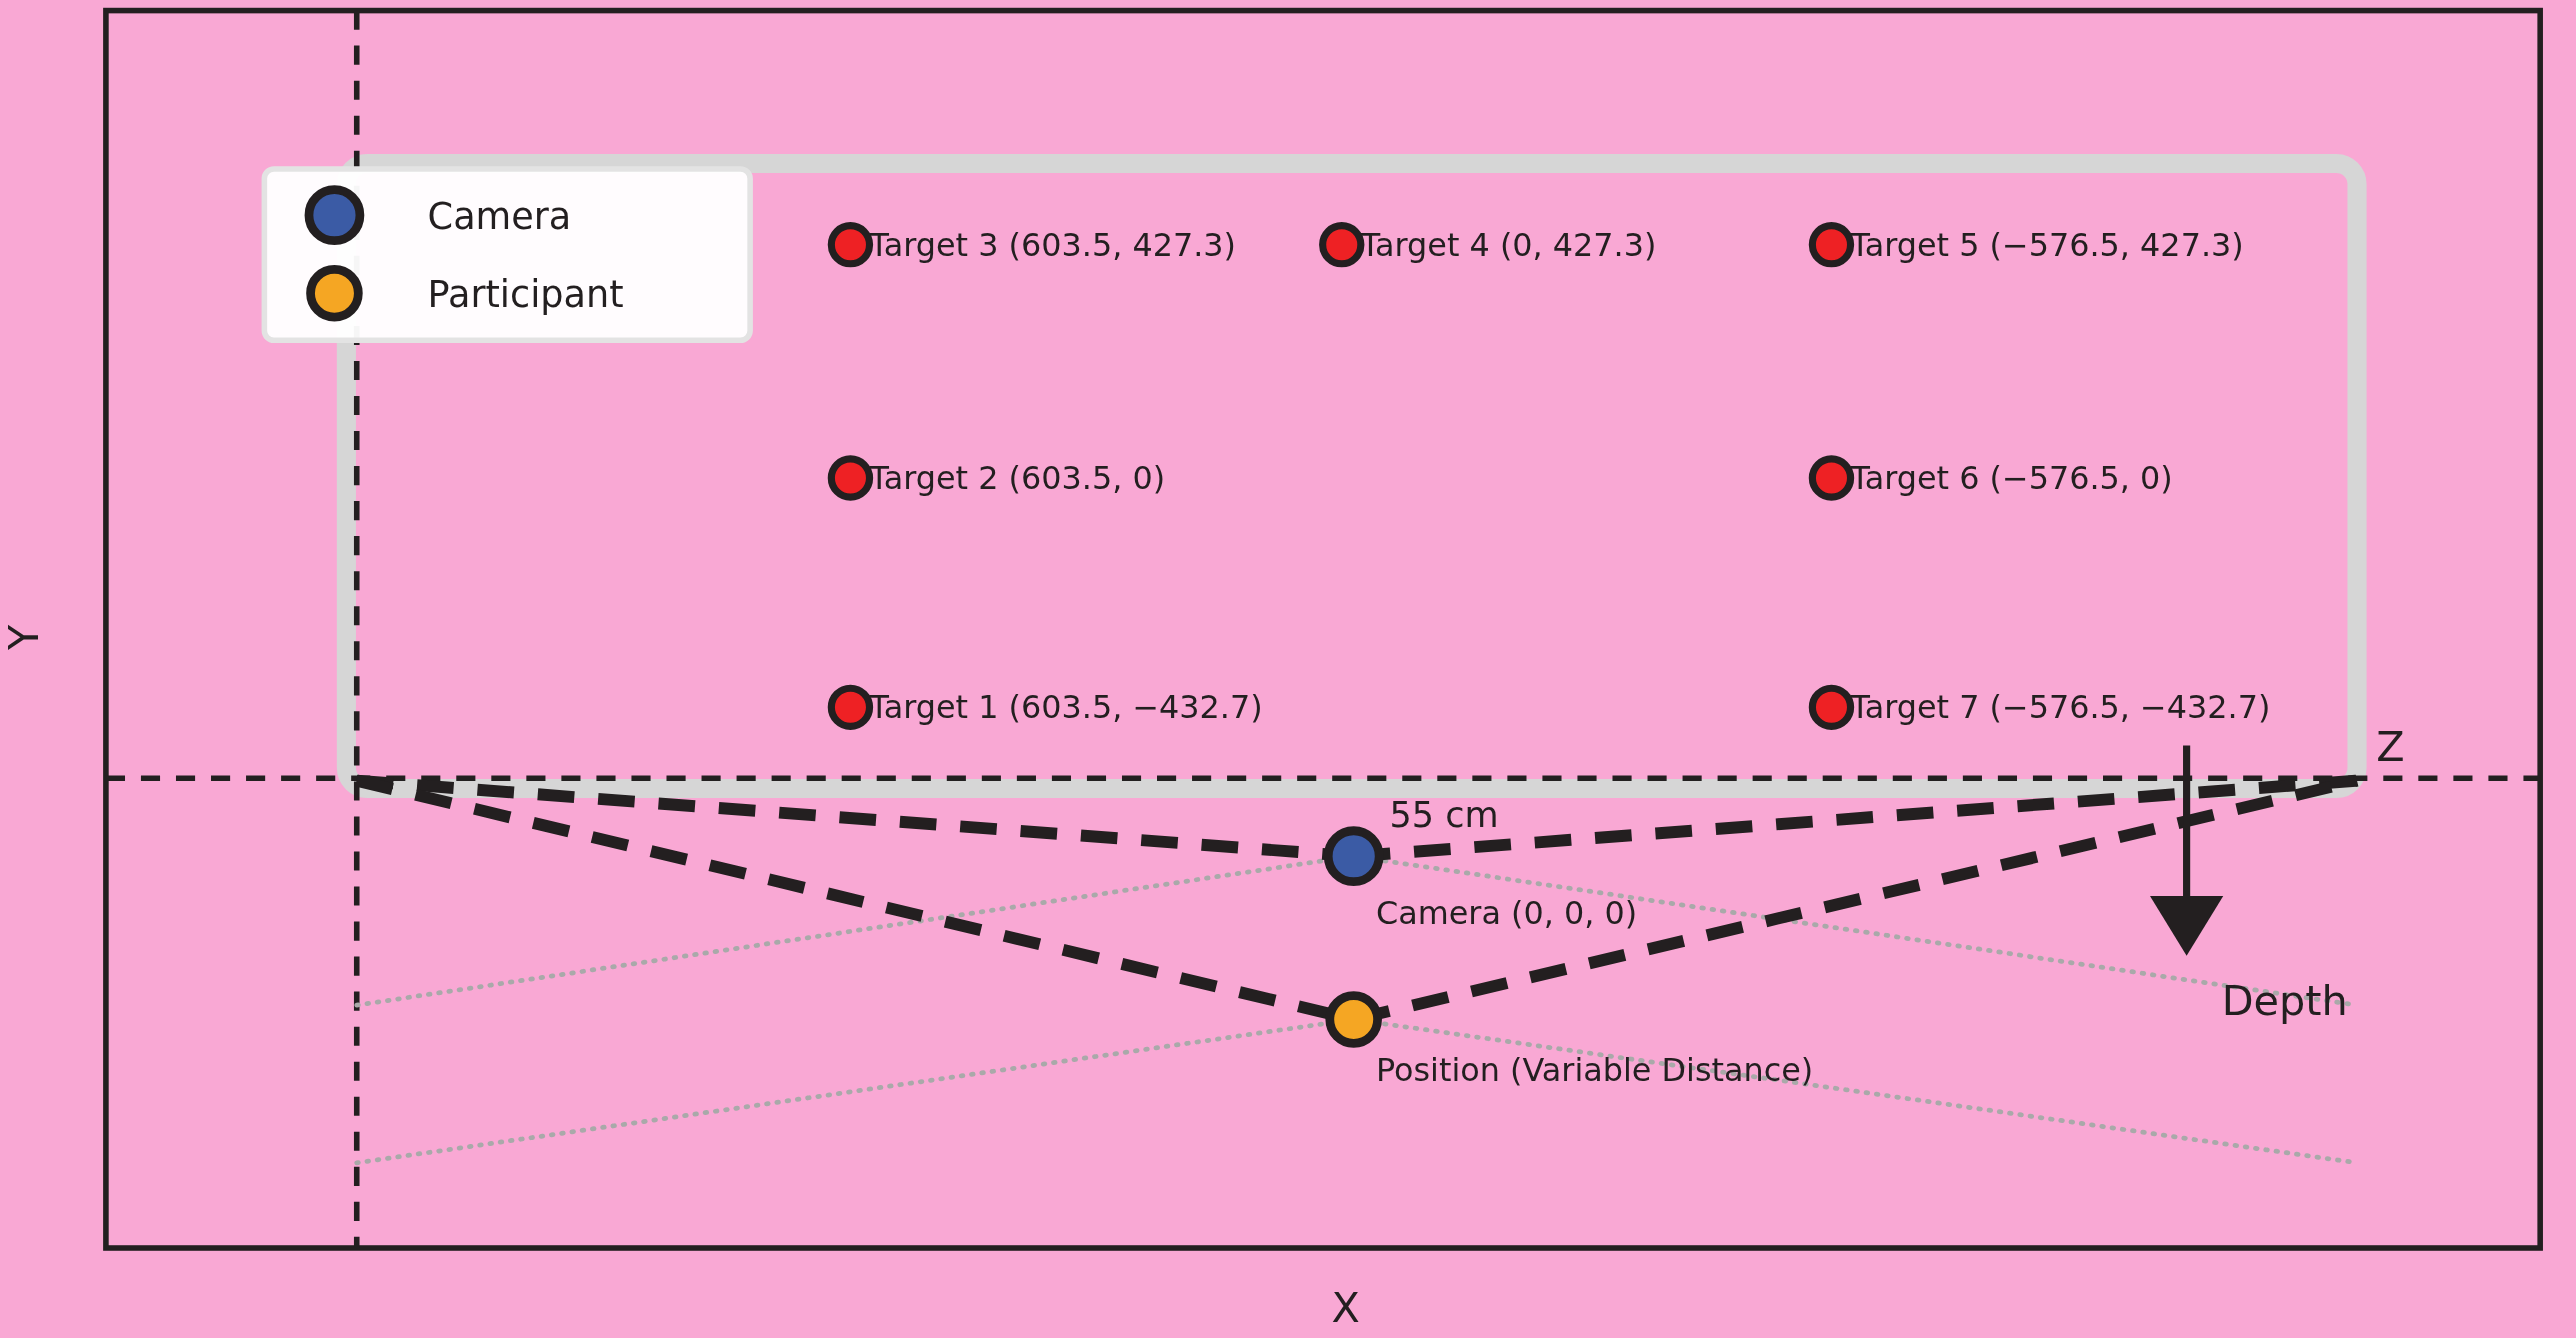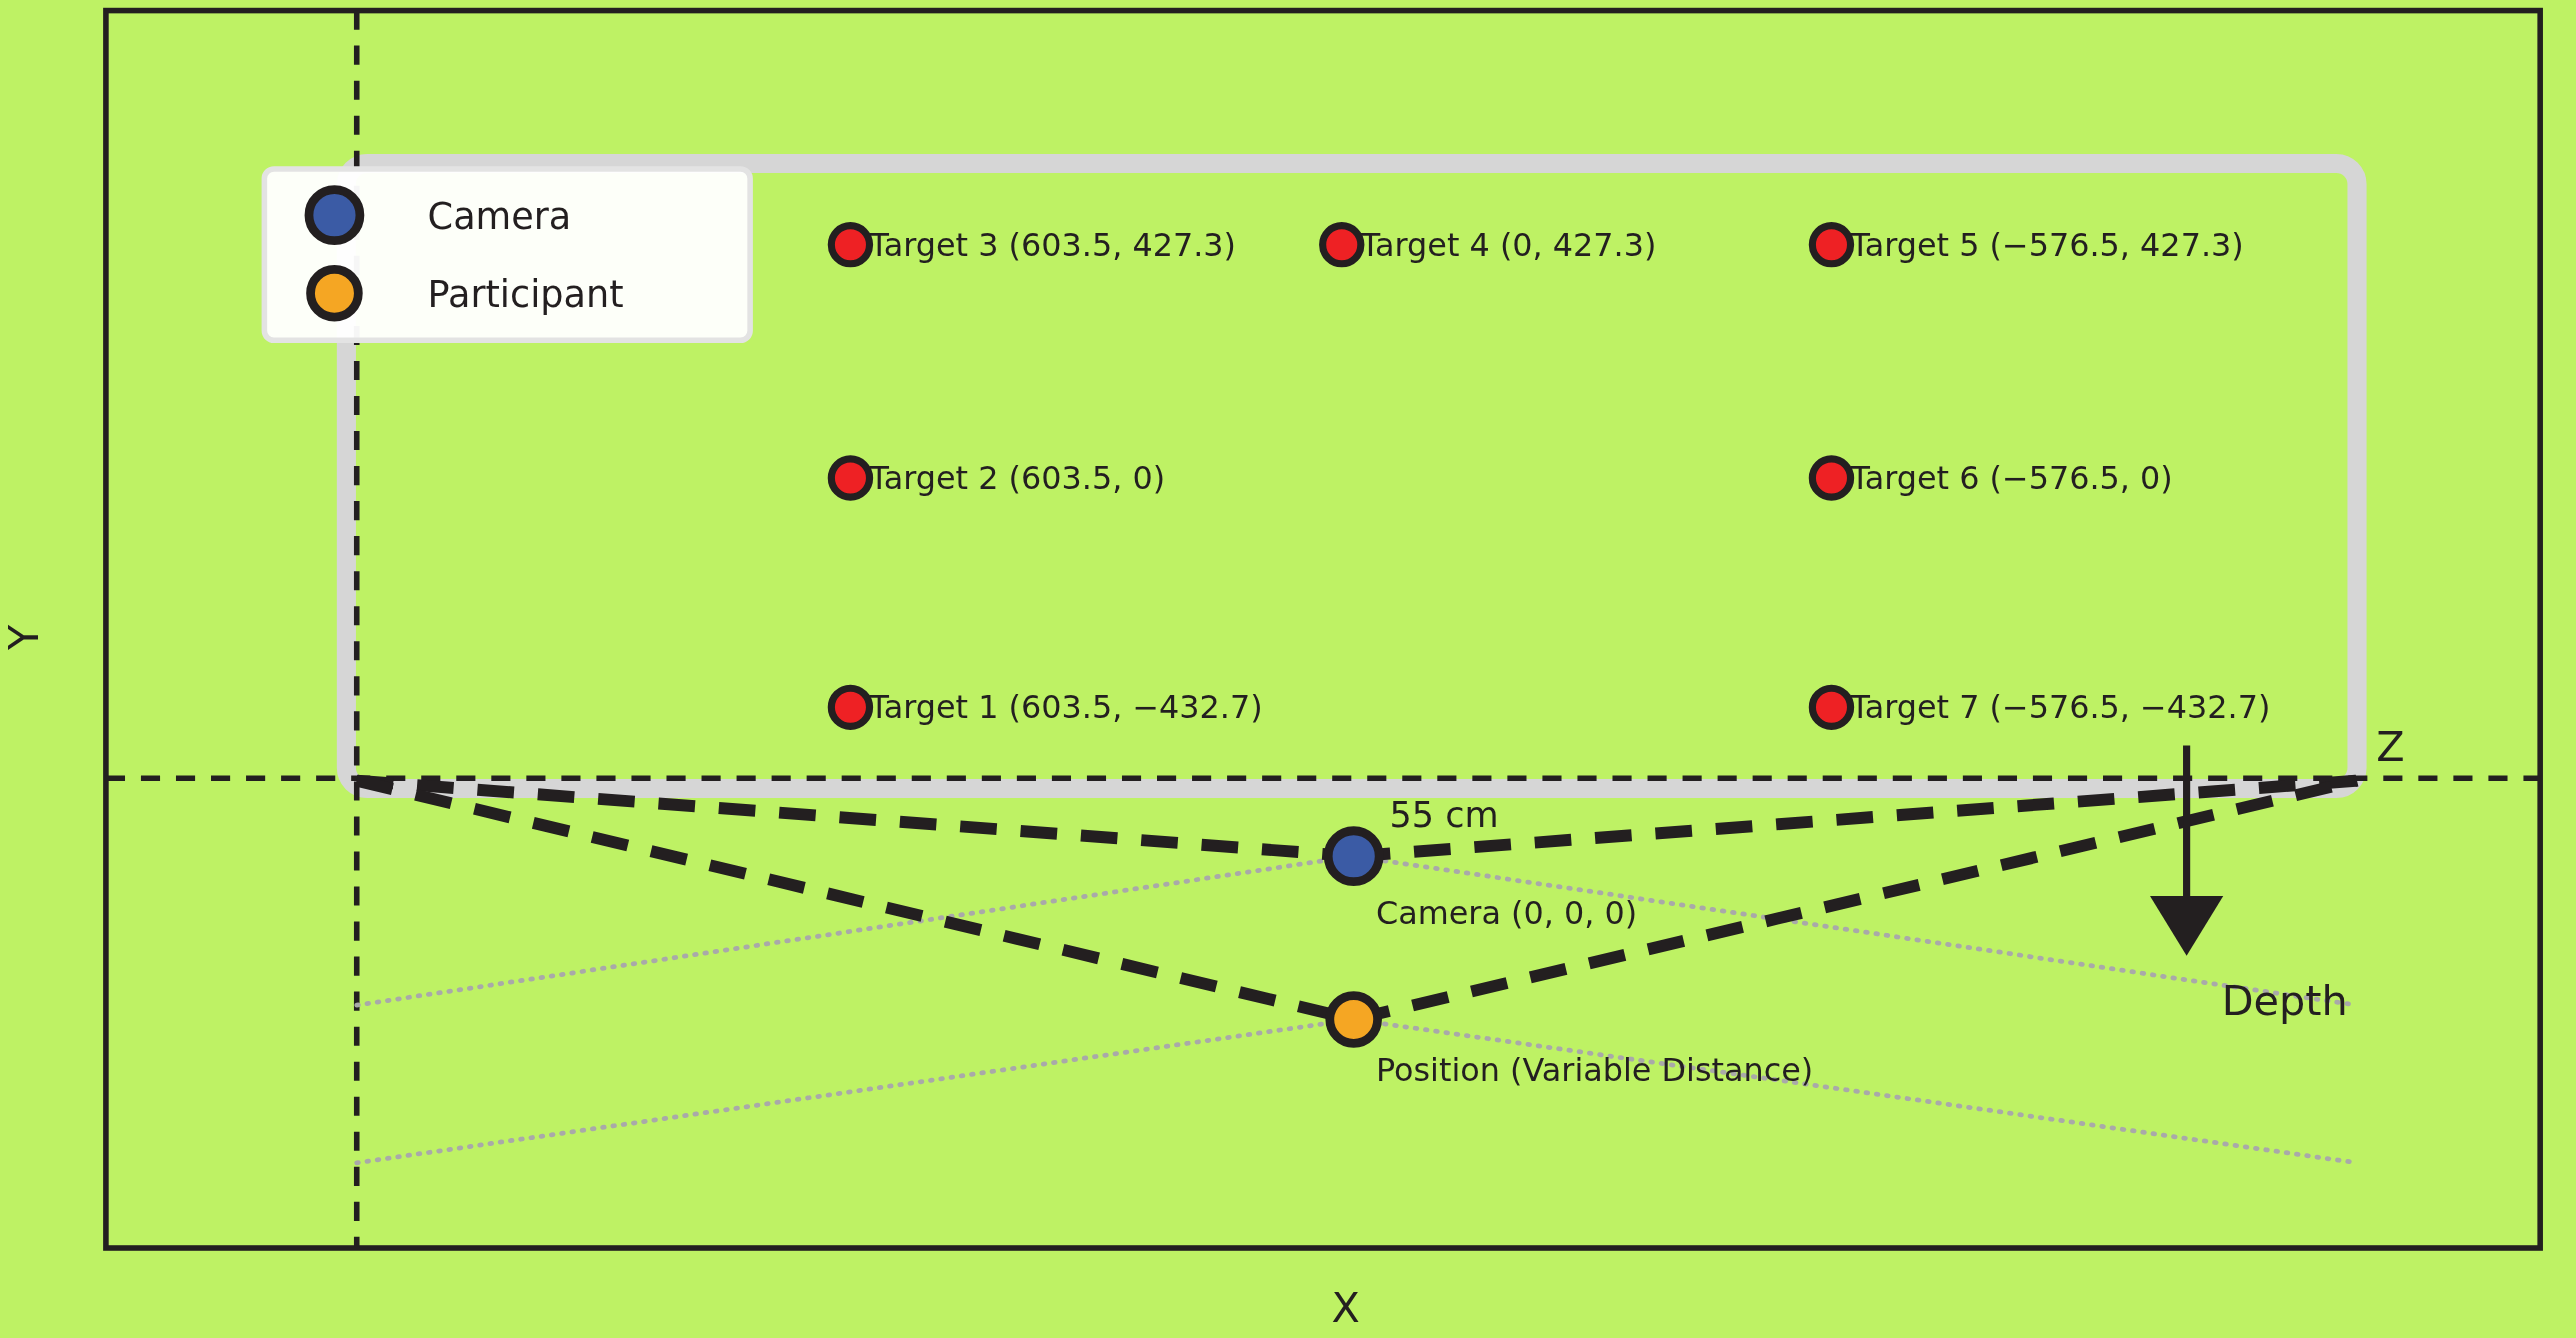--- a/index.html
+++ b/index.html
@@ -1,18 +1,18 @@
 <!DOCTYPE html>
 <html style="font-size:12.7px"><head>
 <meta charset="utf-8">
 <style>
   html,body{margin:0;padding:0;background:#ffffff;}
   body{width:2576px;height:1339px;overflow:hidden;
        font-family:"DejaVu Sans","Liberation Sans",sans-serif;}
-  #stage{position:relative;width:2576px;height:1339px;background:#bef264;}
+  #stage{position:relative;width:2576px;height:1339px;background:#f9a8d4;}
   svg{position:absolute;top:0;left:0;width:2576px;height:1339px;display:block;}
   .lbl{font-family:"DejaVu Sans","Liberation Sans",sans-serif;fill:#231f20;}
   .target-lbl{font-size:40px;}
   .point-lbl{font-size:40px;}
   .axis-lbl{font-size:52px;}
   .legend-lbl{font-size:46px;}
   .dim-lbl{font-size:44px;}
 </style>
 </head>
 <body>

